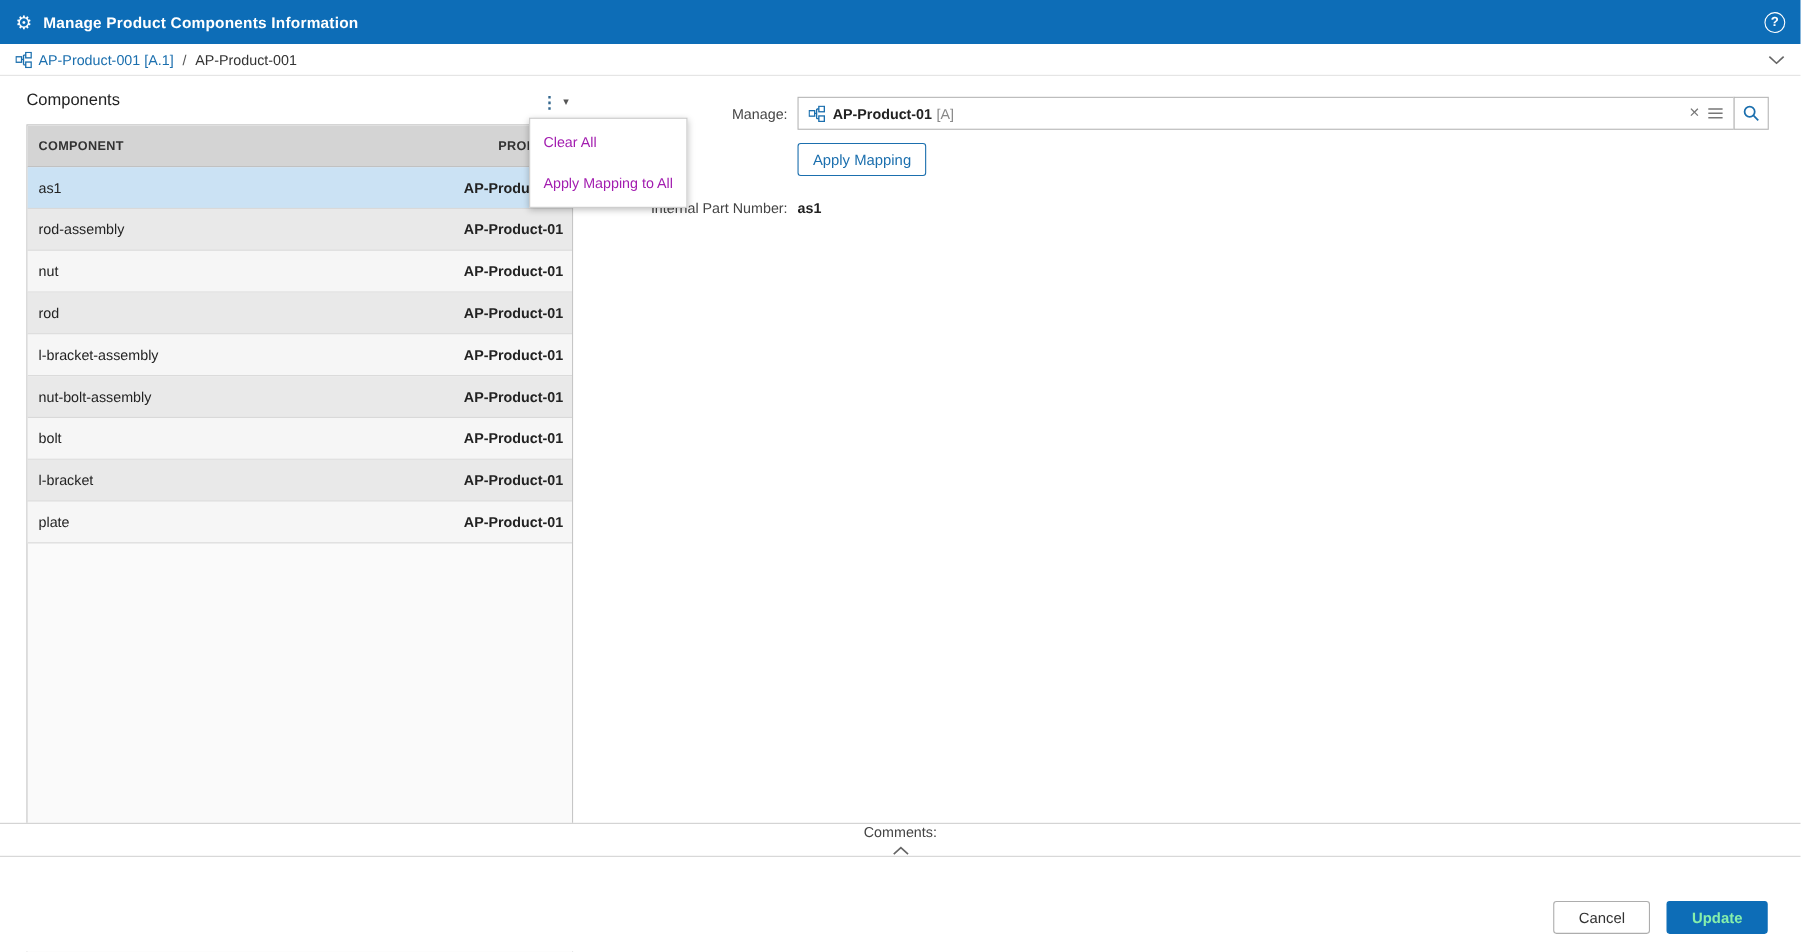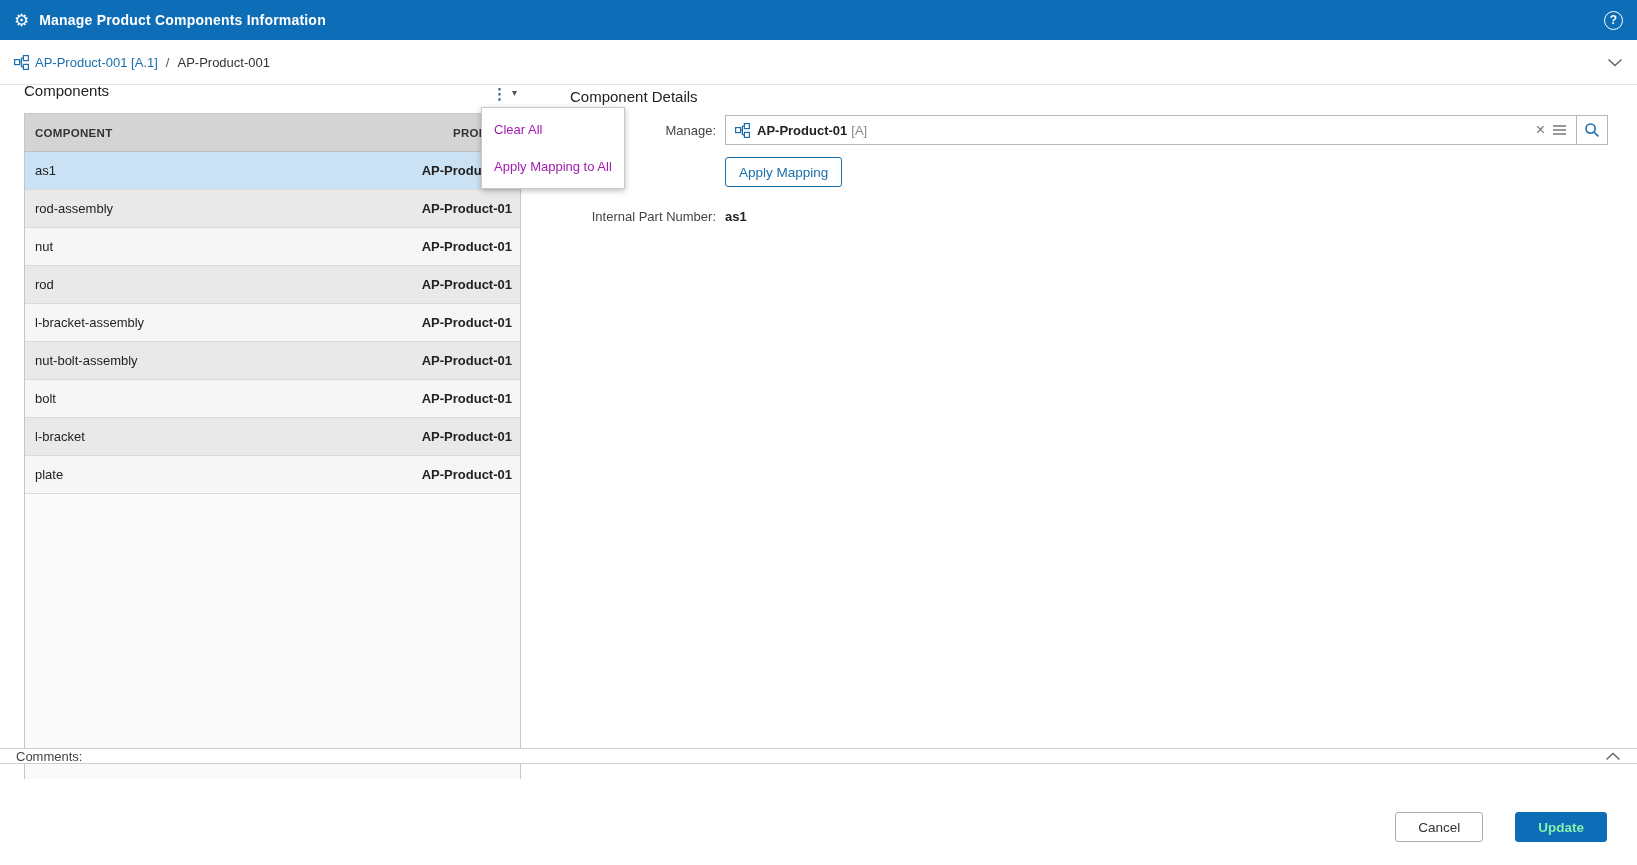--- a/index.html
+++ b/index.html
@@ -23,21 +23,21 @@
   .topbar .title { font-size: 14px; font-weight: 700; letter-spacing: .2px; }
   .topbar .spacer { flex: 1; }
   .help-circle {
     width: 19px; height: 19px; border: 1.5px solid #fff; border-radius: 50%;
     display: flex; align-items: center; justify-content: center;
     font-size: 12px; font-weight: 700; cursor: pointer;
   }
 
   
   .breadcrumb-bar {
-    position: absolute; top: 40px; left: 0; right: 0; height: 45px;
+    position: absolute; top: 40px; left: 0; right: 0; height: 29px;
     display: flex; align-items: center; gap: 6px;
     padding: 0 14px; border-bottom: 1px solid #e3e3e3; background: #fff;
   }
   .breadcrumb-bar .link { color: var(--link, #1b6fae); font-size: 13px; cursor: pointer; }
   .breadcrumb-bar .sep { color: #555; font-size: 13px; margin: 0 2px; }
   .breadcrumb-bar .current { color: #333; font-size: 13px; }
   .breadcrumb-bar .spacer { flex: 1; }
 
   
   .components-panel { position: absolute; left: 24px; top: 82px; width: 497px; }
@@ -110,32 +110,32 @@
     margin: 12px 0 0 155px; height: 30px; padding: 0 13px;
     background: #fff; border: 1px solid var(--link, #1b6fae); border-radius: 3px;
     color: var(--link, #1b6fae); font-size: 13.5px; cursor: pointer;
     font-family: "Liberation Sans", sans-serif;
   }
   .static-row { margin-top: 22px; }
   .static-val { font-size: 13px; font-weight: 700; color: #222; }
 
   
   .comments-bar {
-    position: absolute; left: 0; right: 0; top: 748px; height: 16px;
+    position: absolute; left: 0; right: 0; top: 748px; height: 31px;
     border-top: 1px solid #d0d0d0; border-bottom: 1px solid #d0d0d0;
-    display: flex; align-items: center; padding: 0 16px; background: #fff;
+    display: flex; align-items: center; padding: 0 16px; background: #fff; flex-direction: column;
   }
   .comments-bar .label { font-size: 13px; color: #444; }
   .comments-bar .spacer { flex: 1; }
 
   
   .footer {
     position: absolute; left: 0; right: 0; top: 779px; bottom: 0;
     background: #fff; display: flex; justify-content: flex-end;
-    align-items: center; gap: 32px; padding: 10px 30px 0 0;
+    align-items: flex-end; gap: 15px; padding: 10px 30px 16px 0;
   }
   .btn {
     height: 30px; padding: 0 22px; font-size: 13.5px; border-radius: 3px; cursor: pointer;
     font-family: "Liberation Sans", sans-serif;
   }
   .btn.cancel { background: #fff; border: 1px solid #adadad; color: #333; }
   .btn.update { background: var(--primary, #0d6db7); border: 1px solid var(--primary, #0d6db7); color: #86efac; font-weight: bold; }
 
   svg { display: block; }
 </style>
@@ -221,21 +221,20 @@
   <span class="dots">⋮</span>
   <span class="caret">▾</span>
 </div>
 
 <div class="context-menu">
     <div class="menu-item">Clear All</div>
     <div class="menu-item">Apply Mapping to All</div>
   </div>
 
 <div class="details-panel">
-  <div class="details-title">Component Details</div>
 
   <div class="form-row">
     <div class="form-label">Manage:</div>
     <div class="field-wrap">
       <div class="product-field">
         <span>
           <svg width="15" height="15" viewBox="0 0 15 15" fill="none" stroke="#1b6fae" stroke-width="1.2">
             <rect x="0.6" y="4.6" width="5" height="5"></rect>
             <rect x="9.4" y="0.6" width="5" height="5"></rect>
             <rect x="9.4" y="9.4" width="5" height="5"></rect>

